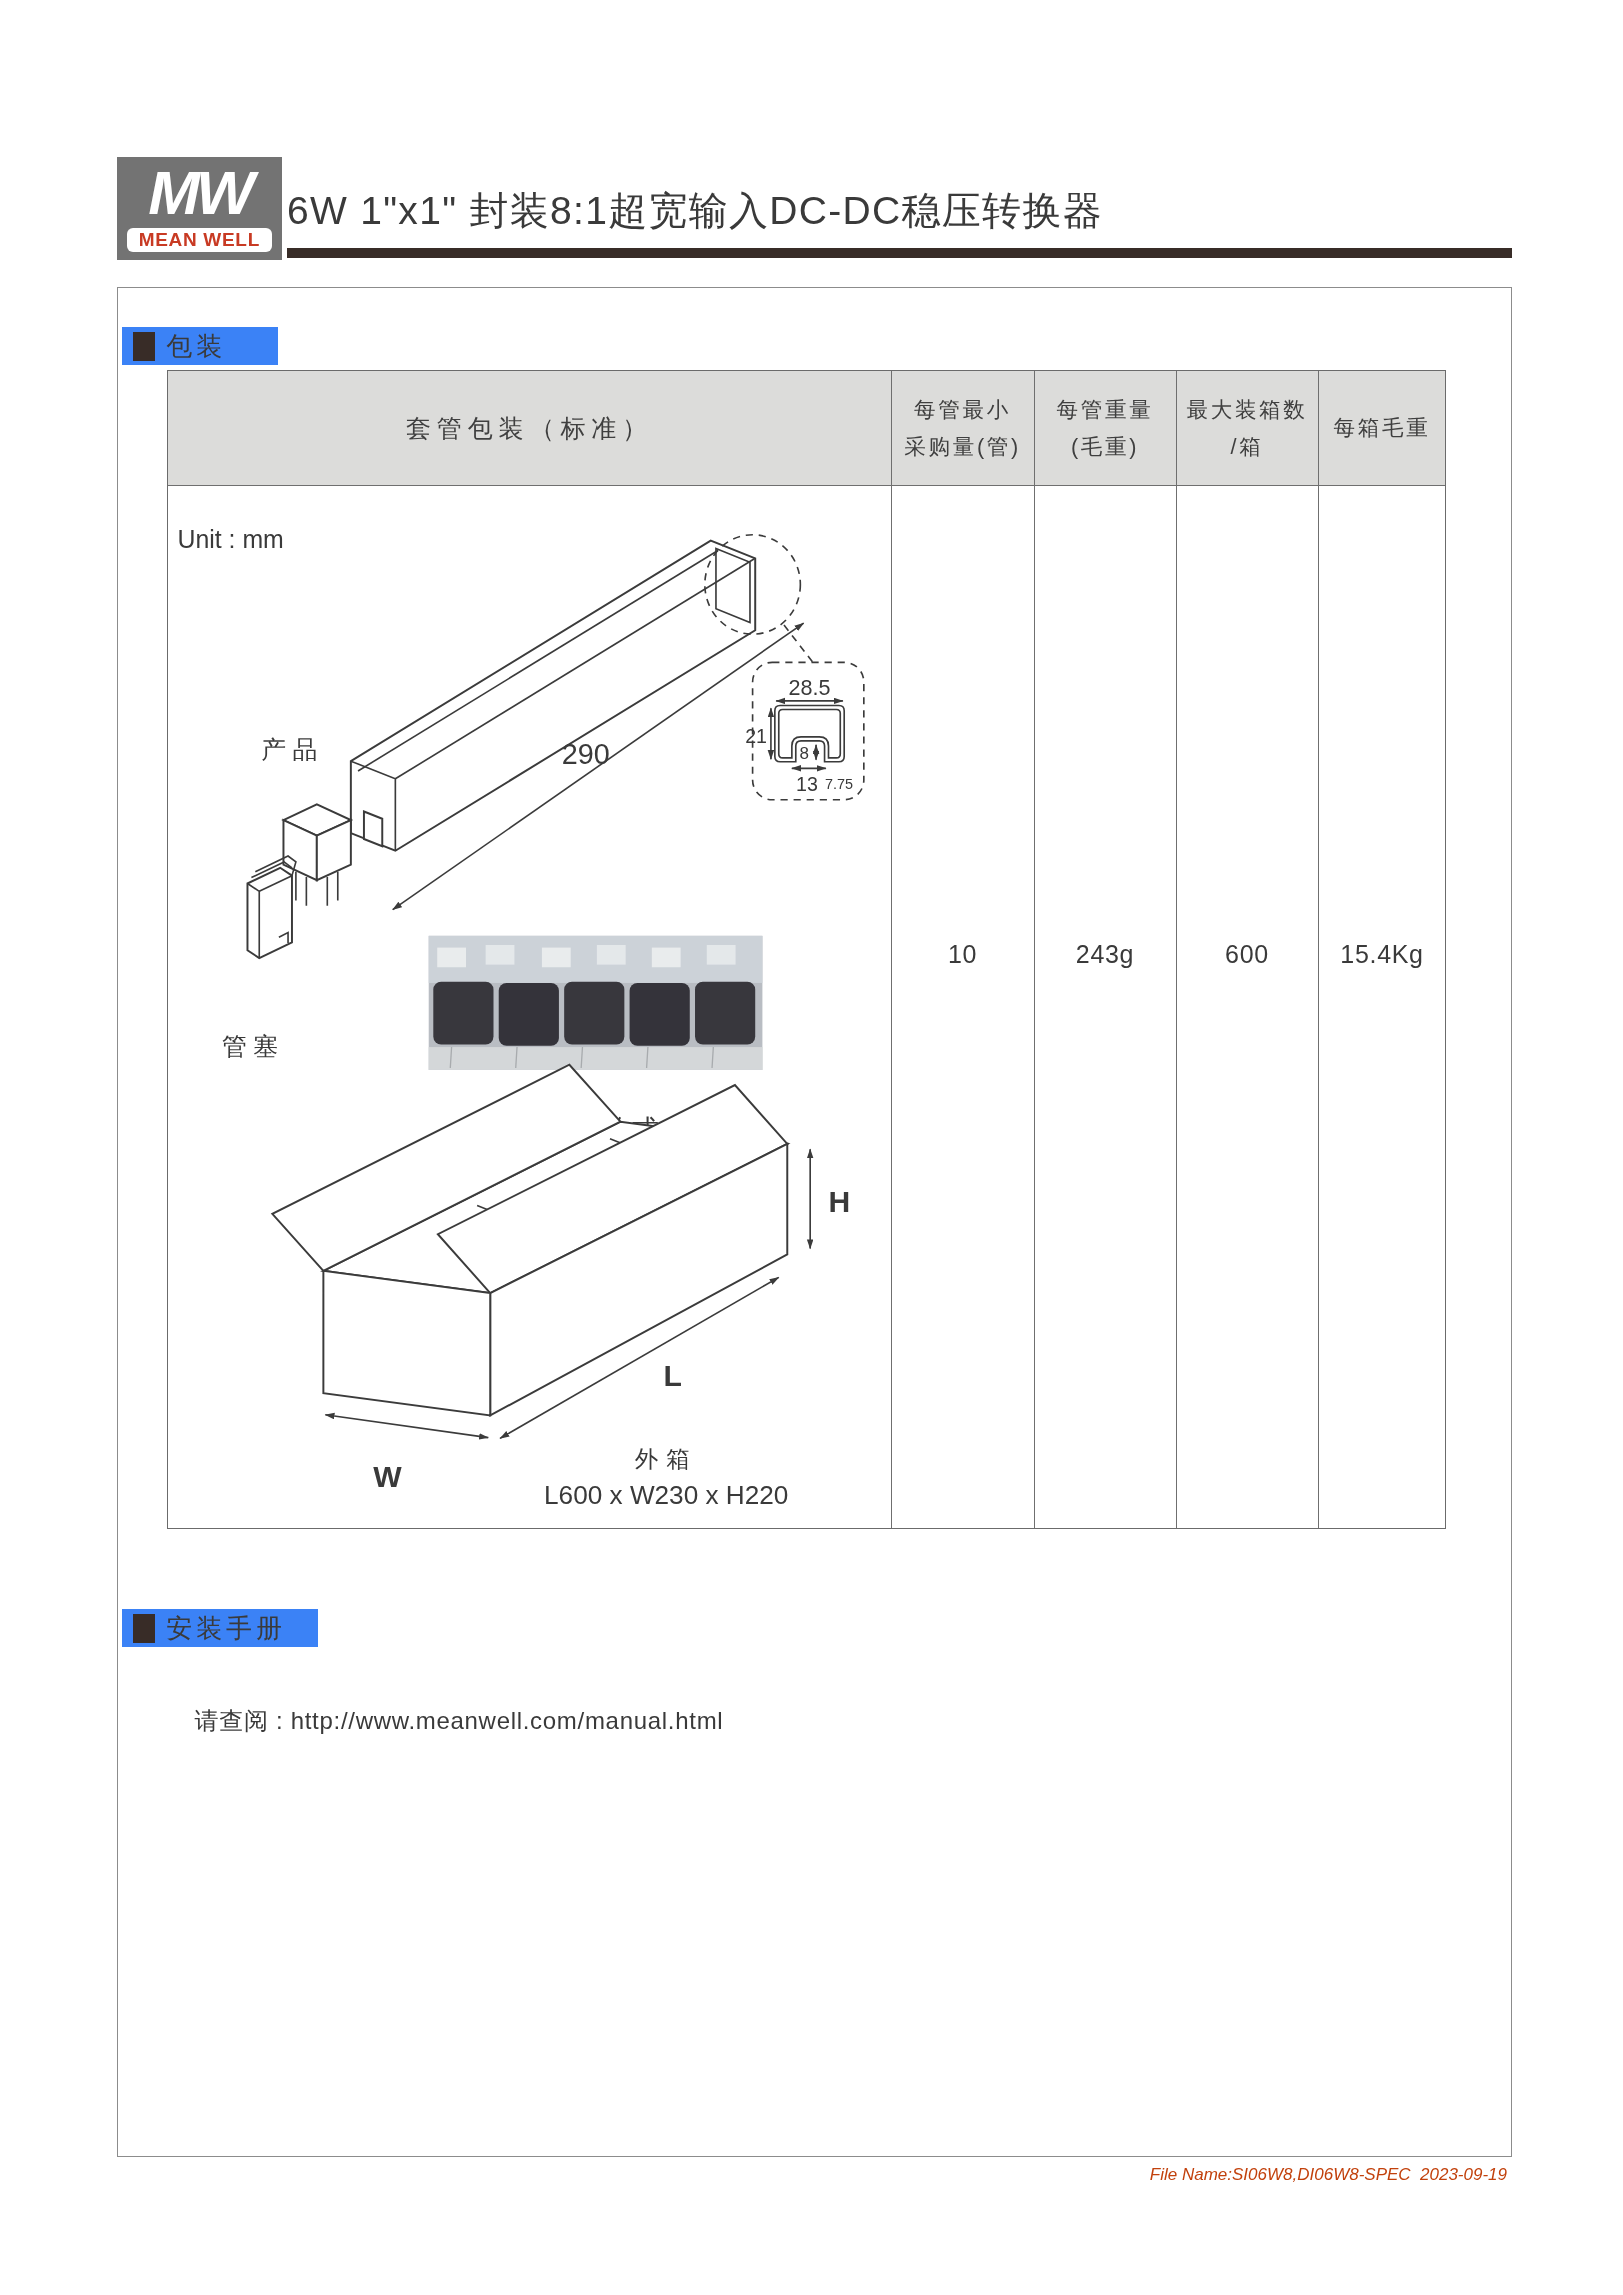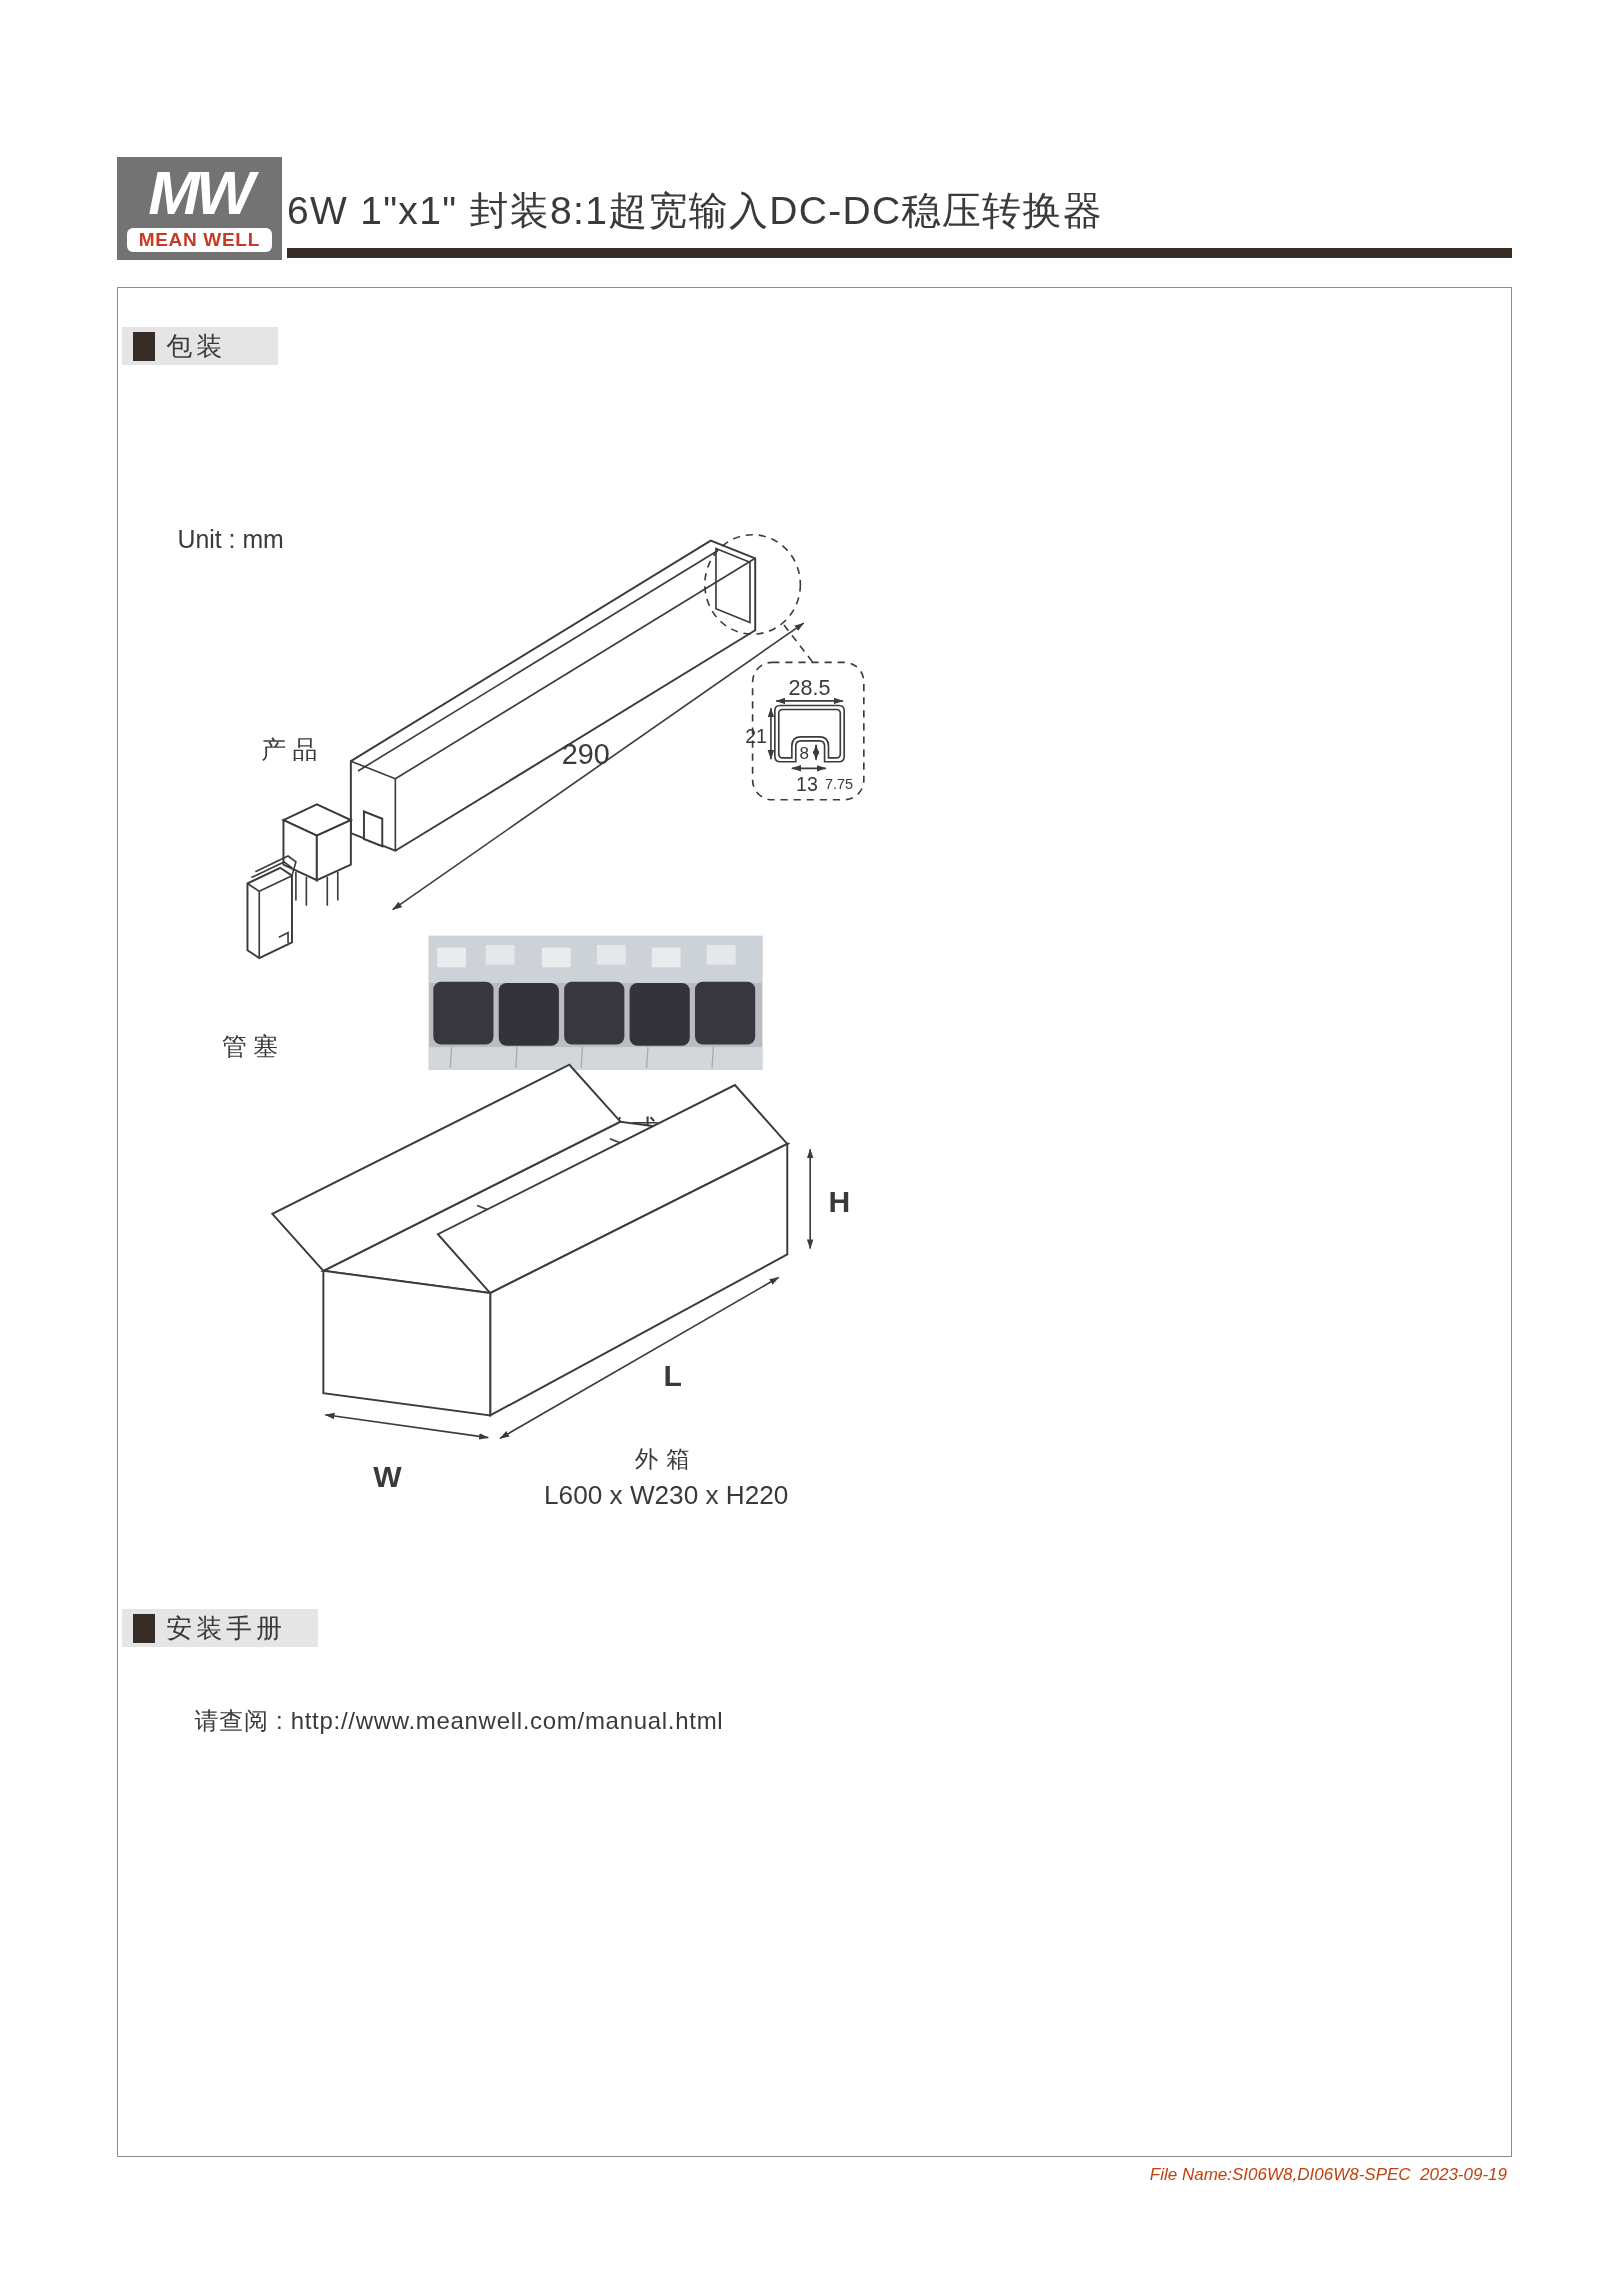--- a/index.html
+++ b/index.html
@@ -17,21 +17,21 @@
   .title-row{position:absolute;left:287px;right:111px;top:161px;height:85px;display:flex;
              justify-content:space-between;align-items:flex-end;padding-bottom:7.9px;box-sizing:border-box;}
   .title-main{font-size:39px;letter-spacing:1.3px;white-space:nowrap;}
   .title-series{font-size:38px;font-weight:bold;letter-spacing:0px;white-space:nowrap;}
   .title-bar{position:absolute;left:287px;top:248px;width:1225px;height:9.8px;background:#382c27;}
 
   
   .frame{position:absolute;left:117px;top:287px;width:1395px;height:1870px;border:1.3px solid #8c8c8c;box-sizing:border-box;}
 
   
-  .chip{position:absolute;background:#e5e5e5;display:flex;align-items:center;padding:0 10.5px;box-sizing:border-box;}
+  .chip{position:absolute;background:#3b82f6;display:flex;align-items:center;padding:0 10.5px;box-sizing:border-box;}
   .chip .sq{width:22px;height:29px;background:#382c27;margin-right:11.8px;flex:0 0 auto;}
   .chip .chip-label{font-size:26px;letter-spacing:3.9px;color:#3a3a3a;white-space:nowrap;}
   .chip-packaging{left:122px;top:327px;width:156px;height:38px;}
   .chip-manual{left:122px;top:1609px;width:196px;height:38px;}
 
   
   .ptable{position:absolute;left:167px;top:370px;width:1279px;height:1159px;border:1.3px solid #6b6b6b;box-sizing:border-box;background:#ffffff;}
   .ptable .hdr-bg{position:absolute;left:0;top:0;width:100%;height:115px;background:#dcdcda;border-bottom:1.3px solid #6f6f6f;box-sizing:border-box;}
   .ptable .vline{position:absolute;top:0;width:1.3px;height:100%;background:#6f6f6f;}
   .cell{position:absolute;display:flex;align-items:center;justify-content:center;text-align:center;}
@@ -68,20 +68,41 @@
   </div>
   <div class="title-bar"></div>
 
   <div class="frame"></div>
 
   <div class="chip chip-packaging">
     <span class="sq"></span>
     <span class="chip-label">包装</span>
   </div>
 
+  <div class="ptable">
+    <div class="hdr-bg"></div>
+    <div class="vline" style="left:723px;"></div>
+    <div class="vline" style="left:866px;"></div>
+    <div class="vline" style="left:1008px;"></div>
+    <div class="vline" style="left:1150px;"></div>
+
+    <div class="cell hcell first" style="left:0;width:723px;">套管包装（标准）</div>
+    <div class="cell hcell" style="left:723px;width:143px;">每管最小
+采购量(管)</div>
+    <div class="cell hcell" style="left:866px;width:142px;">每管重量
+(毛重)</div>
+    <div class="cell hcell" style="left:1008px;width:142px;">最大装箱数
+/箱</div>
+    <div class="cell hcell" style="left:1150px;width:128px;">每箱毛重</div>
+
+    <div class="cell vcell" style="left:723px;width:143px;">10</div>
+    <div class="cell vcell" style="left:866px;width:142px;">243g</div>
+    <div class="cell vcell" style="left:1008px;width:142px;">600</div>
+    <div class="cell vcell" style="left:1150px;width:128px;">15.4Kg</div>
+  </div>
 
   <svg class="diagram-svg" viewBox="255 740 1105 1596">
     <defs>
       <marker id="ah" markerWidth="16" markerHeight="12" refX="14" refY="5" orient="auto-start-reverse" markerUnits="userSpaceOnUse">
         <path d="M0,0 L15,5 L0,10 z" fill="#3b3b3b"></path>
       </marker>
     </defs>
 
     <text x="271" y="838" font-size="38">Unit : mm</text>
 

